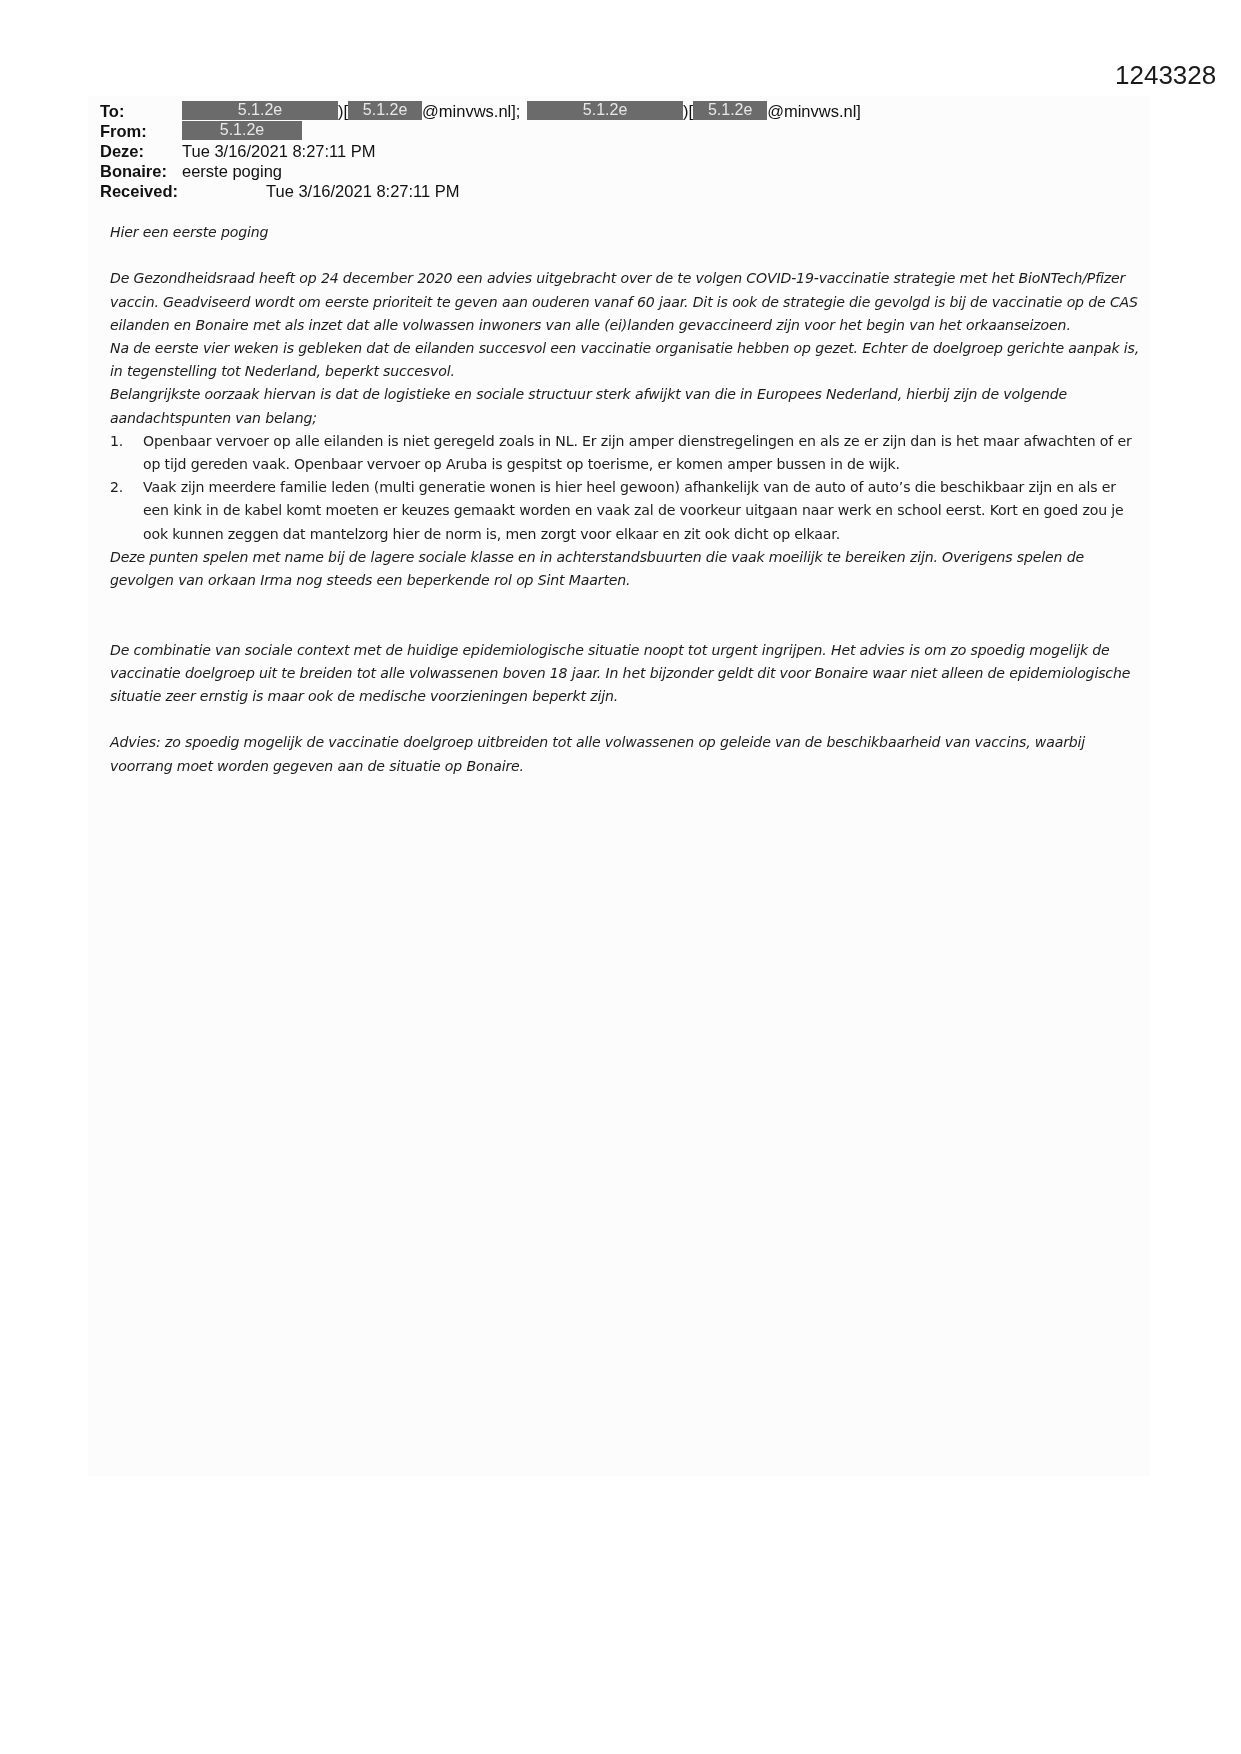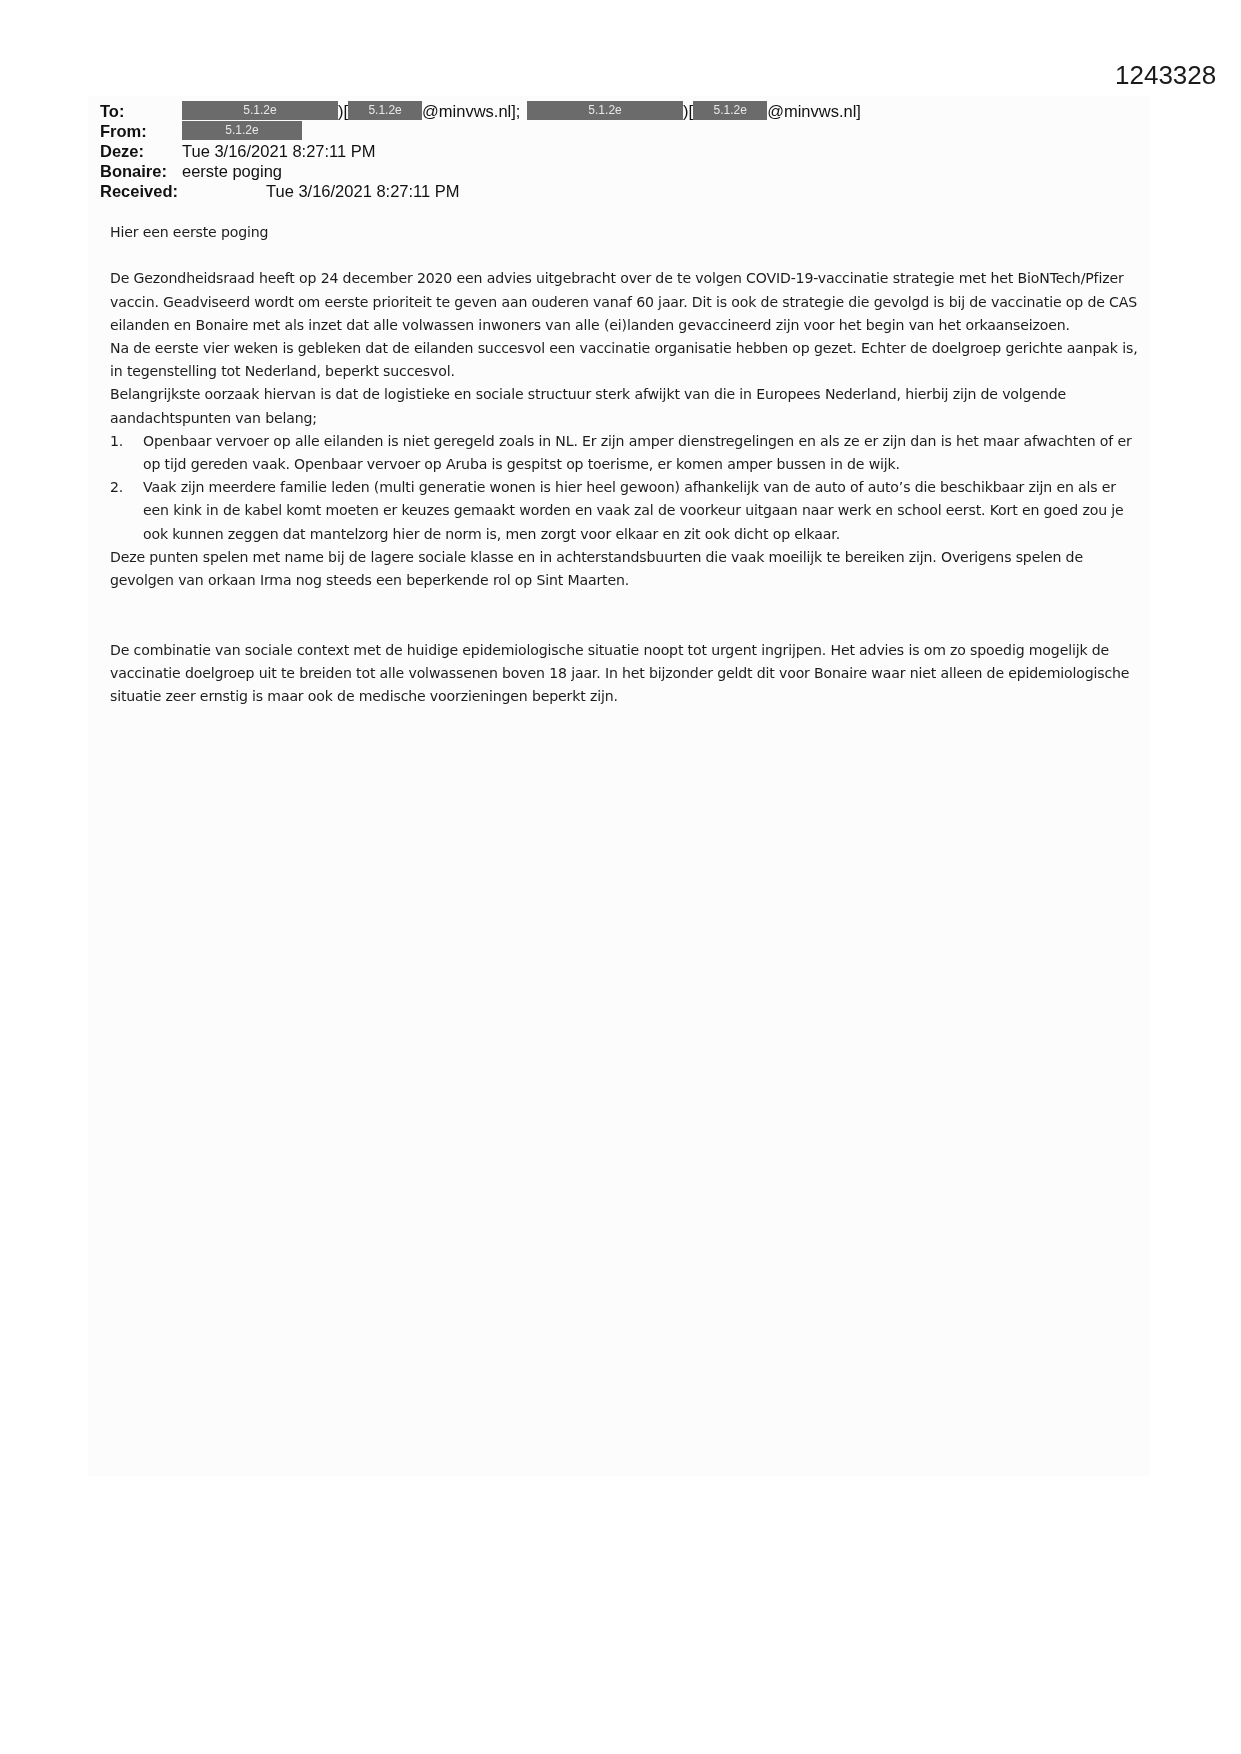--- a/index.html
+++ b/index.html
@@ -19,29 +19,29 @@
     .headers {
       position: absolute; left: 100px; top: 101px;
       font-family: "Liberation Sans", sans-serif; font-size: 16.5px; line-height: 20px;
     }
     .hrow { position: relative; height: 20px; white-space: nowrap; }
     .hlabel { position: absolute; left: 0; font-weight: bold; }
     .hvalue { position: absolute; left: 82px; }
     .hvalue.received { left: 166px; }
     .redact {
       display: inline-block; background: #6b6b6b; color: #e8e8e8;
-      font-size: 12px; text-align: center; height: 19px; line-height: 18px;
+      font-size: 16px; text-align: center; height: 19px; line-height: 18px;
       vertical-align: top;
     }
     .body {
       position: absolute; left: 110px; top: 221px; width: 1030px;
       font-family: "DejaVu Sans", sans-serif; font-size: 14.1px; line-height: 23.2px;
       color: #1c1c1c; letter-spacing: -0.15px;
     }
-    .body p { margin: 0; }
+    .body p { margin: 0; font-style: italic; }
     .gap { height: 23.2px; }
     .list-item { position: relative; padding-left: 33px; }
     .list-num { position: absolute; left: 0; }
   </style>
 </head>
 <body>
 
 <div class="doc-id">1243328</div>
 
 <div class="scan-area"></div>
@@ -86,13 +86,14 @@
   </div>
   <div class="list-item">
     <span class="list-num">2.</span>
     <span>Vaak zijn meerdere familie leden (multi generatie wonen is hier heel gewoon) afhankelijk van de auto of auto’s die beschikbaar zijn en als er een kink in de kabel komt moeten er keuzes gemaakt worden en vaak zal de voorkeur uitgaan naar werk en school eerst. Kort en goed zou je ook kunnen zeggen dat mantelzorg hier de norm is, men zorgt voor elkaar en zit ook dicht op elkaar.</span>
   </div>
   <p>Deze punten spelen met name bij de lagere sociale klasse en in achterstandsbuurten die vaak moeilijk te bereiken zijn. Overigens spelen de gevolgen van orkaan Irma nog steeds een beperkende rol op Sint Maarten.</p>
   <div class="gap"></div>
   <div class="gap"></div>
   <p>De combinatie van sociale context met de huidige epidemiologische situatie noopt tot urgent ingrijpen. Het advies is om zo spoedig mogelijk de vaccinatie doelgroep uit te breiden tot alle volwassenen boven 18 jaar. In het bijzonder geldt dit voor Bonaire waar niet alleen de epidemiologische situatie zeer ernstig is maar ook de medische voorzieningen beperkt zijn.</p>
   <div class="gap"></div>
+  <p>Advies: zo spoedig mogelijk de vaccinatie doelgroep uitbreiden tot alle volwassenen op geleide van de beschikbaarheid van vaccins, waarbij voorrang moet worden gegeven aan de situatie op Bonaire.</p>
 </div>
 
 </body></html>

